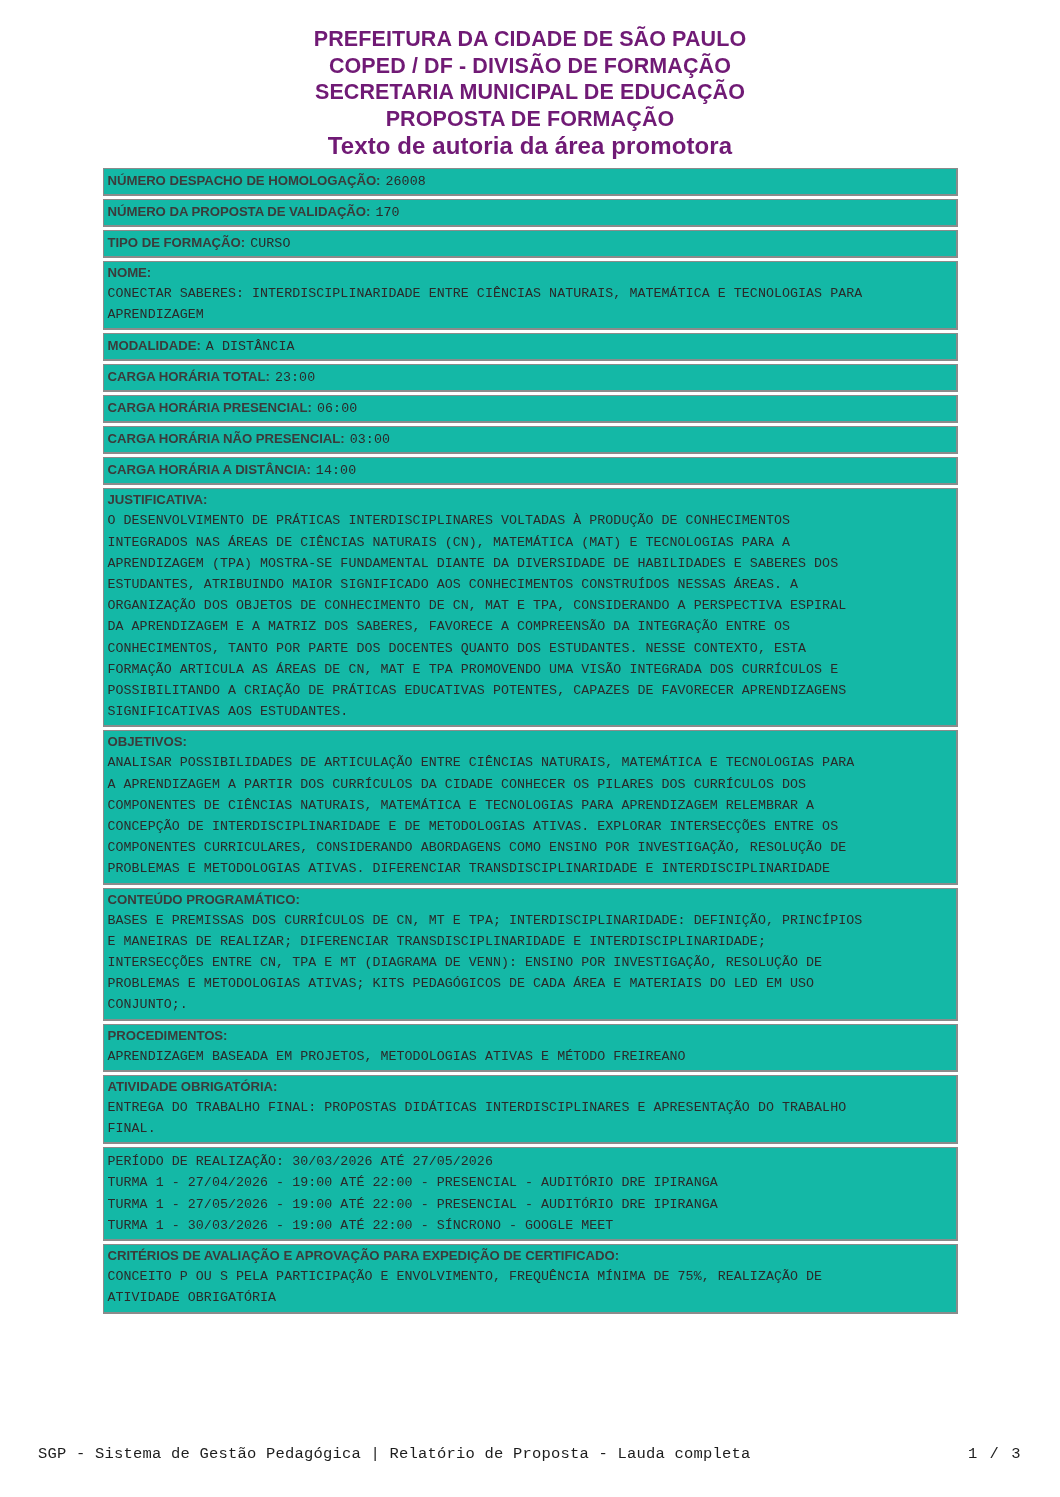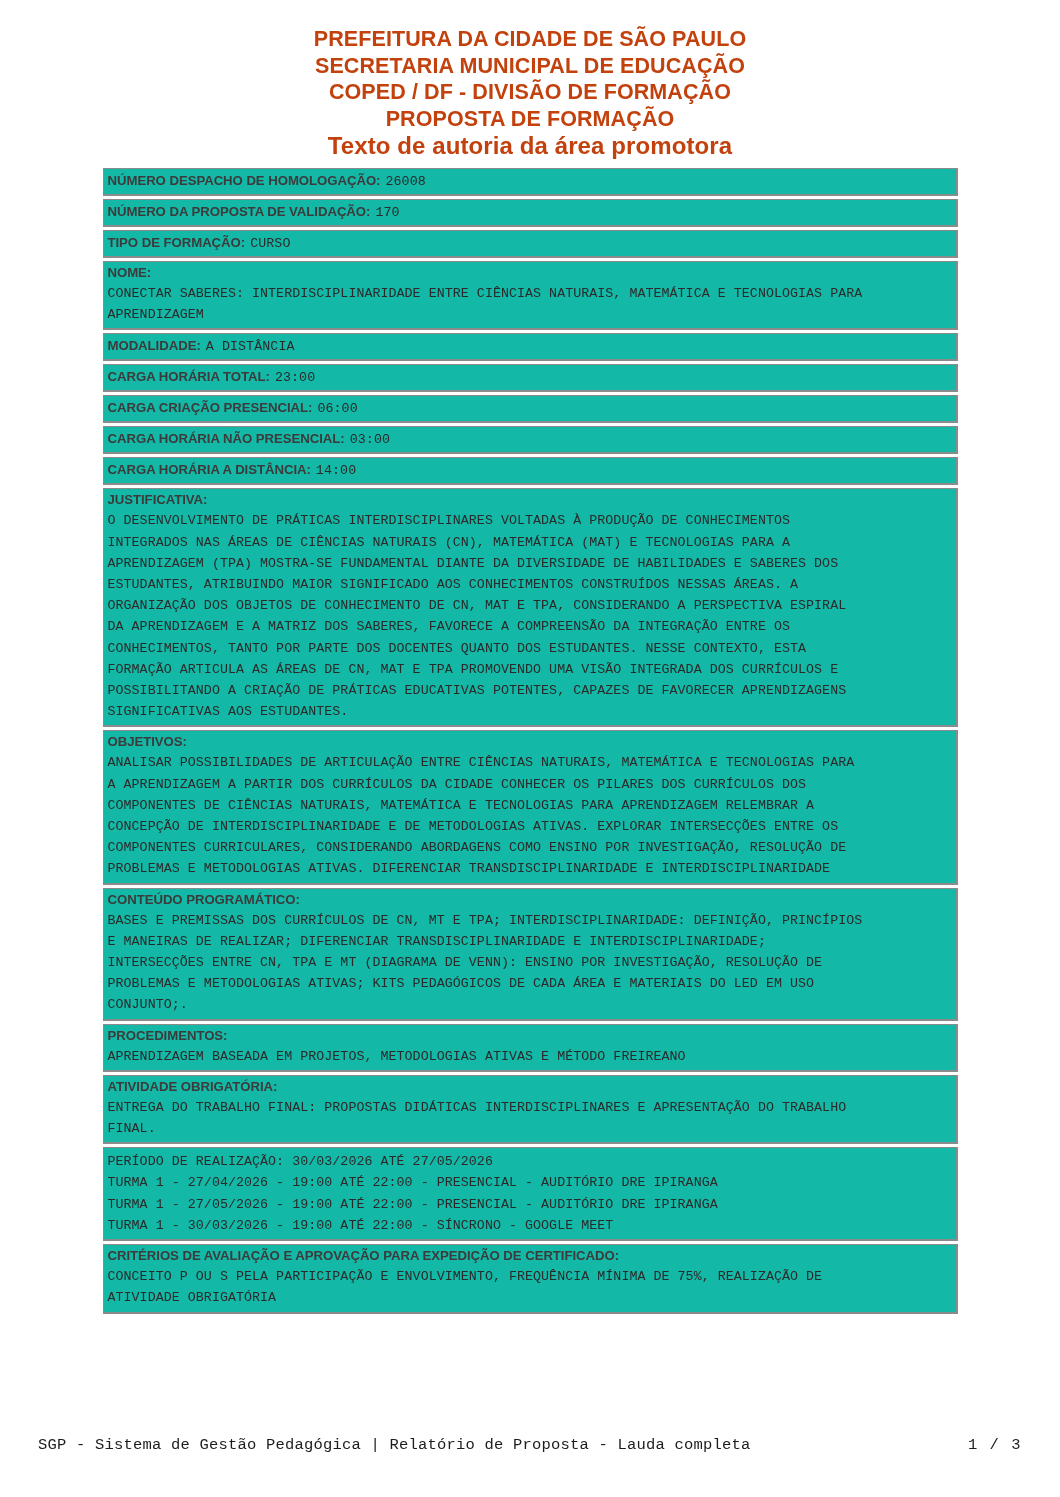--- a/index.html
+++ b/index.html
@@ -14,21 +14,21 @@
     height: 1497px;
     background: #ffffff;
     box-sizing: border-box;
     overflow: hidden;
   }
 
   
   .doc-header {
     padding-top: 26px;
     text-align: center;
-    color: #c2410c;
+    color: #701a75;
     font-family: "Liberation Sans", sans-serif;
   }
   .doc-header .hline {
     font-weight: bold;
     font-size: 21.5px;
     line-height: 26.5px;
     letter-spacing: 0.1px;
     white-space: nowrap;
   }
   .doc-header .hline.subtitle {
@@ -81,21 +81,21 @@
   }
   .field.block .field-label {
     display: block;
   }
 
   
   .doc-footer {
     position: absolute;
     left: 0;
     right: 0;
-    bottom: 17px;
+    bottom: 8px;
     height: 57px;
     display: flex;
     align-items: center;
     justify-content: space-between;
     padding: 0 38px 14px 38px;
     box-sizing: border-box;
     font-family: "Liberation Mono", monospace;
     font-size: 15.5px;
     color: #1d1d1d;
     letter-spacing: 0.2px;
@@ -105,38 +105,38 @@
     letter-spacing: 1.5px;
   }
 </style>
 </head>
 <body>
 
 <div class="page">
 
   <div class="doc-header">
     <div class="hline">PREFEITURA DA CIDADE DE SÃO PAULO</div>
+    <div class="hline">COPED / DF - DIVISÃO DE FORMAÇÃO</div>
     <div class="hline">SECRETARIA MUNICIPAL DE EDUCAÇÃO</div>
-    <div class="hline">COPED / DF - DIVISÃO DE FORMAÇÃO</div>
     <div class="hline">PROPOSTA DE FORMAÇÃO</div>
     <div class="hline subtitle">Texto de autoria da área promotora</div>
   </div>
 
   <div class="fields" id="fields-container">
       <div class="field"><span class="field-label">NÚMERO DESPACHO DE HOMOLOGAÇÃO:</span><span class="field-value-inline">26008</span></div>
       <div class="field"><span class="field-label">NÚMERO DA PROPOSTA DE VALIDAÇÃO:</span><span class="field-value-inline">170</span></div>
       <div class="field"><span class="field-label">TIPO DE FORMAÇÃO:</span><span class="field-value-inline">CURSO</span></div>
       <div class="field block">
         <span class="field-label">NOME:</span>
         <div class="field-body">CONECTAR SABERES: INTERDISCIPLINARIDADE ENTRE CIÊNCIAS NATURAIS, MATEMÁTICA E TECNOLOGIAS PARA
 APRENDIZAGEM</div>
       </div>
       <div class="field"><span class="field-label">MODALIDADE:</span><span class="field-value-inline">A DISTÂNCIA</span></div>
       <div class="field"><span class="field-label">CARGA HORÁRIA TOTAL:</span><span class="field-value-inline">23:00</span></div>
-      <div class="field"><span class="field-label">CARGA CRIAÇÃO PRESENCIAL:</span><span class="field-value-inline">06:00</span></div>
+      <div class="field"><span class="field-label">CARGA HORÁRIA PRESENCIAL:</span><span class="field-value-inline">06:00</span></div>
       <div class="field"><span class="field-label">CARGA HORÁRIA NÃO PRESENCIAL:</span><span class="field-value-inline">03:00</span></div>
       <div class="field"><span class="field-label">CARGA HORÁRIA A DISTÂNCIA:</span><span class="field-value-inline">14:00</span></div>
       <div class="field block">
         <span class="field-label">JUSTIFICATIVA:</span>
         <div class="field-body">O DESENVOLVIMENTO DE PRÁTICAS INTERDISCIPLINARES VOLTADAS À PRODUÇÃO DE CONHECIMENTOS
 INTEGRADOS NAS ÁREAS DE CIÊNCIAS NATURAIS (CN), MATEMÁTICA (MAT) E TECNOLOGIAS PARA A
 APRENDIZAGEM (TPA) MOSTRA-SE FUNDAMENTAL DIANTE DA DIVERSIDADE DE HABILIDADES E SABERES DOS
 ESTUDANTES, ATRIBUINDO MAIOR SIGNIFICADO AOS CONHECIMENTOS CONSTRUÍDOS NESSAS ÁREAS. A
 ORGANIZAÇÃO DOS OBJETOS DE CONHECIMENTO DE CN, MAT E TPA, CONSIDERANDO A PERSPECTIVA ESPIRAL
 DA APRENDIZAGEM E A MATRIZ DOS SABERES, FAVORECE A COMPREENSÃO DA INTEGRAÇÃO ENTRE OS

